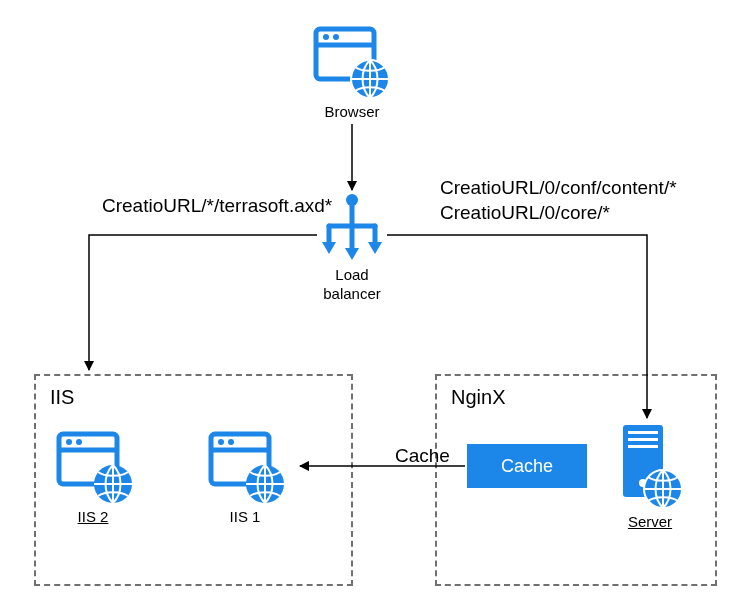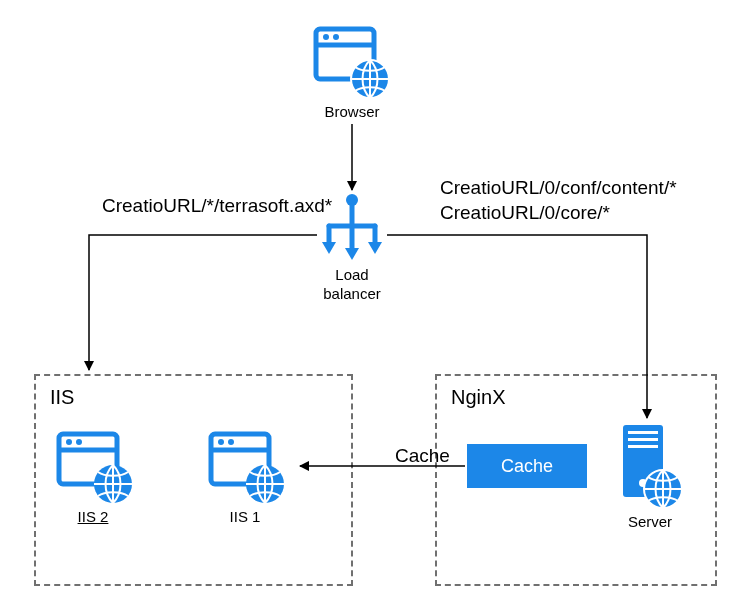--- a/index.html
+++ b/index.html
@@ -105,21 +105,21 @@
 </div>
 
 <div style="position:absolute; left:435px; top:374px; width:278px; height:208px; border:2px dashed #707070;">
   <div class="group-label" style="position:absolute; left:14px; top:10px;">NginX</div>
 </div>
 
 <div style="position:absolute; left:467px; top:444px; width:120px; height:44px; background:#1C87E8; color:#ffffff; display:flex; align-items:center; justify-content:center; font-size:18px;">
   <span>Cache</span>
 </div>
 
-<div style="position:absolute; left:615px; top:423px; width:70px; text-align:center;">
+<div style="position:absolute; left:615px; top:423px; width:70px; text-align:center;text-decoration:underline;">
   <svg width="70" height="90">
     <rect x="8" y="2" width="40" height="72" rx="3" fill="#1C87E8"></rect>
     <rect x="13" y="8" width="30" height="3" fill="#fff"></rect>
     <rect x="13" y="15" width="30" height="3" fill="#fff"></rect>
     <rect x="13" y="22" width="30" height="3" fill="#fff"></rect>
     <circle cx="28" cy="60" r="4" fill="#fff"></circle>
     <circle cx="48" cy="66" r="19" fill="#1C87E8" stroke="#fff" stroke-width="2"></circle>
     <line x1="29" y1="66" x2="67" y2="66" stroke="#fff" stroke-width="2"></line>
     <path d="M48 47 C38 57,38 75,48 85" fill="none" stroke="#fff" stroke-width="2"></path>
     <path d="M48 47 C58 57,58 75,48 85" fill="none" stroke="#fff" stroke-width="2"></path>

